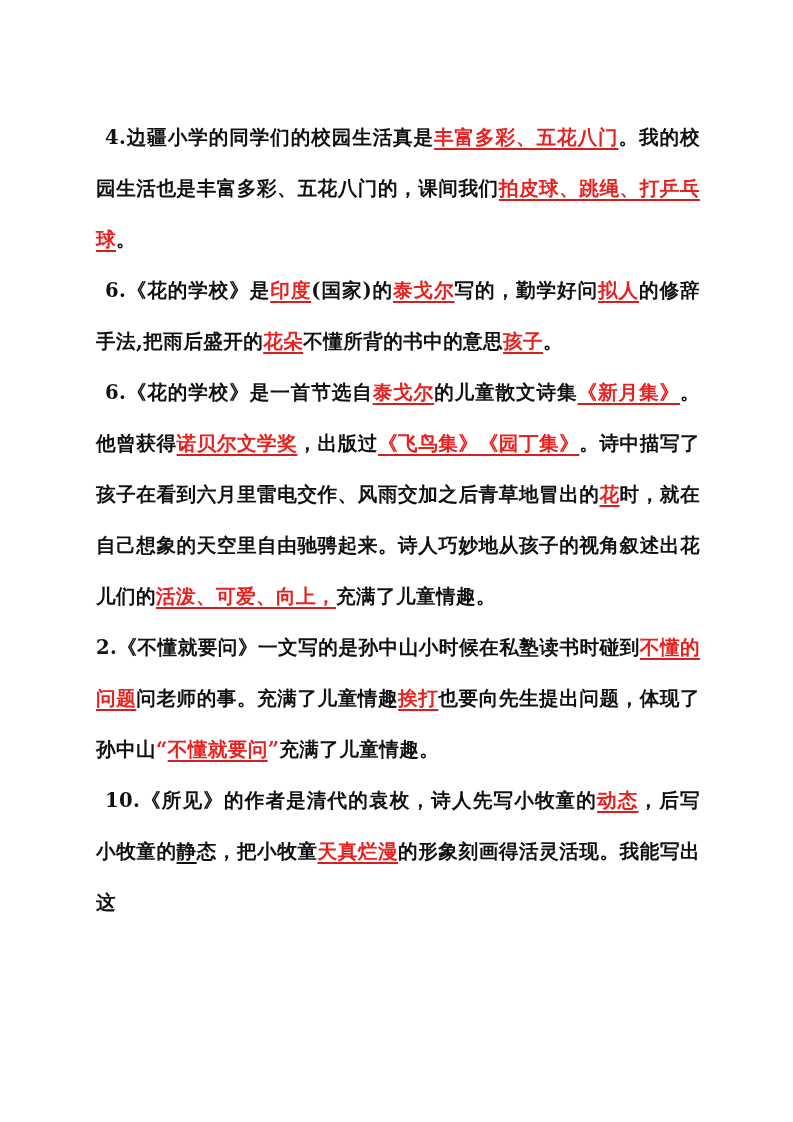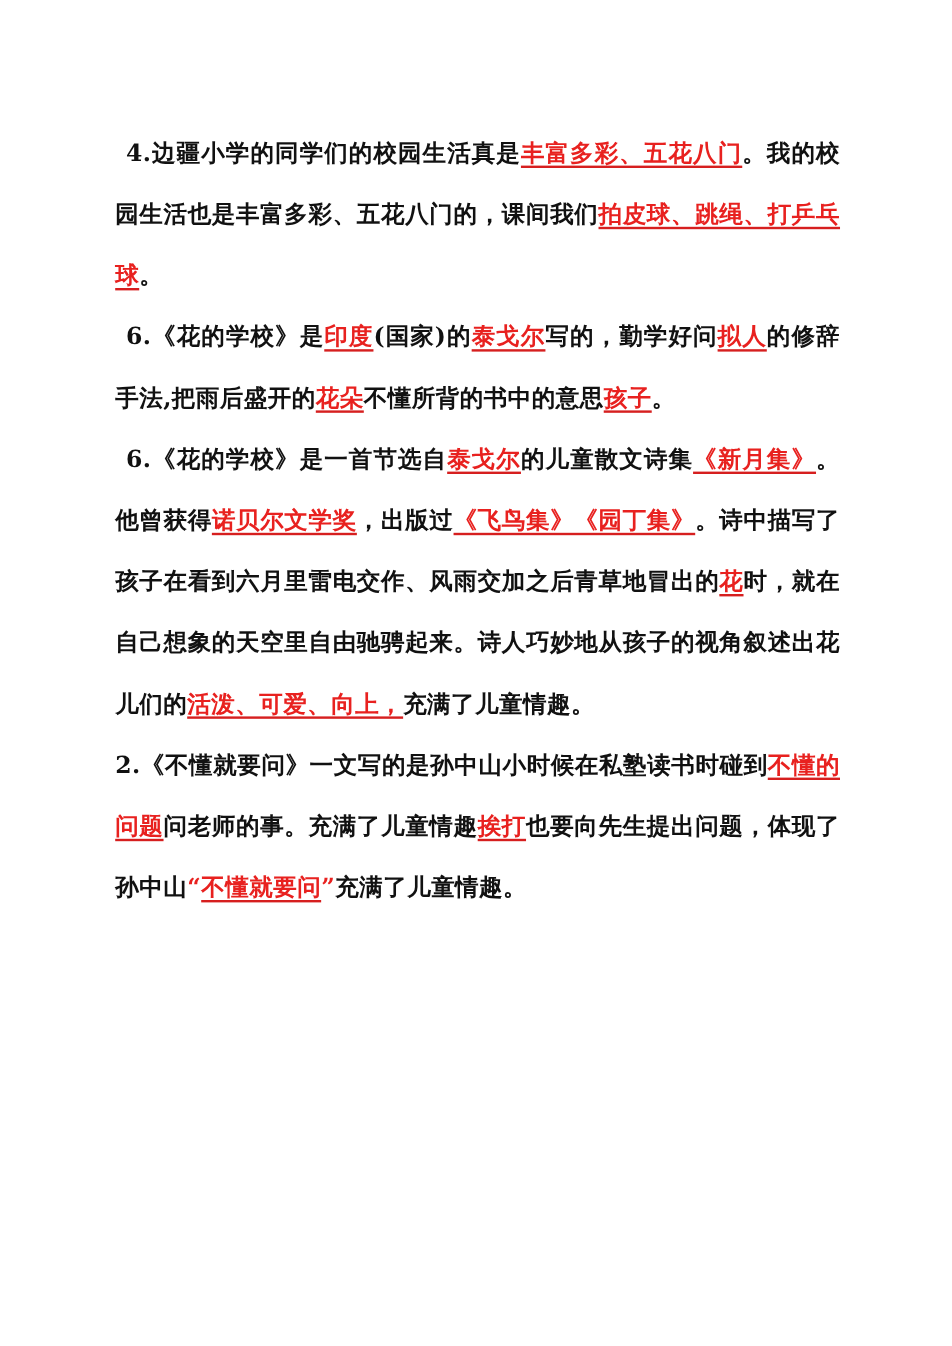--- a/index.html
+++ b/index.html
@@ -1,18 +1,18 @@
 <!DOCTYPE html>
 <html><head>
 <meta charset="utf-8">
 <style>
   html, body { margin: 0; padding: 0; background: #ffffff; }
   body { width: 793px; height: 1122px; position: relative; overflow: hidden; }
   .page {
-    position: absolute; left: 96px; top: 102px; width: 604px;
+    position: absolute; left: 96px; top: 112px; width: 604px;
     font-family: "DejaVu Serif", "Liberation Serif", serif;
     font-size: 19.6px; line-height: 51px; color: #111111; font-weight: bold;
   }
   .para { margin: 0; padding: 0; text-align: justify; text-align-last: left; letter-spacing: 0.4px; }
   .para.indent { text-indent: 9px; }
   .hl { color: #e8211f; text-decoration: underline; text-decoration-color: #d61f1f; text-underline-offset: 4px; text-decoration-thickness: 1.5px; }
   .ul-black { text-decoration: underline; text-underline-offset: 4px; text-decoration-thickness: 1.5px; }
   .hl-plain { color: #e8211f; }
 </style>
 </head>
@@ -22,13 +22,14 @@
   <p class="para indent"><span>4.边疆小学的同学们的校园生活真是</span><span class="hl">丰富多彩、五花八门</span><span>。我的校园生活也是丰富多彩、五花八门的，课间我们</span><span class="hl">拍皮球、跳绳、打乒乓球</span><span>。</span></p>
 
   <p class="para indent"><span>6.《花的学校》是</span><span class="hl">印度</span><span>(国家)的</span><span class="hl">泰戈尔</span><span>写的，勤学好问</span><span class="hl">拟人</span><span>的修辞手法,把雨后盛开的</span><span class="hl">花朵</span><span>不懂所背的书中的意思</span><span class="hl">孩子</span><span>。</span></p>
 
   <p class="para indent"><span>6.《花的学校》是一首节选自</span><span class="hl">泰戈尔</span><span>的儿童散文诗集</span><span class="hl">《新月集》</span><span>。他曾获得</span><span class="hl">诺贝尔文学奖</span><span>，出版过</span><span class="hl">《飞鸟集》《园丁集》</span><span>。诗中描写了孩子在看到六月里雷电交作、风雨交加之后青草地冒出的</span><span class="hl">花</span><span>时，就在自己想象的天空里自由驰骋起来。诗人巧妙地从孩子的视角叙述出花儿们的</span><span class="hl">活泼、可爱、向上，</span><span>充满了儿童情趣。</span></p>
 
   <p class="para"><span>2.《不懂就要问》一文写的是孙中山小时候在私塾读书时碰到</span><span class="hl">不懂的问题</span><span>问老师的事。充满了儿童情趣</span><span class="hl">挨打</span><span>也要向先生提出问题，体现了孙中山</span><span class="hl-plain">“</span><span class="hl">不懂就要问</span><span class="hl-plain">”</span><span>充满了儿童情趣。</span></p>
 
 
 
+  <p class="para indent"><span>10.《所见》的作者是清代的袁枚，诗人先写小牧童的</span><span class="hl">动态</span><span>，后写小牧童的</span><span class="ul-black">静</span><span>态，把小牧童</span><span class="hl">天真烂漫</span><span>的形象刻画得活灵活现。我能写出这</span></p>
 </div>
 
 </body></html>

